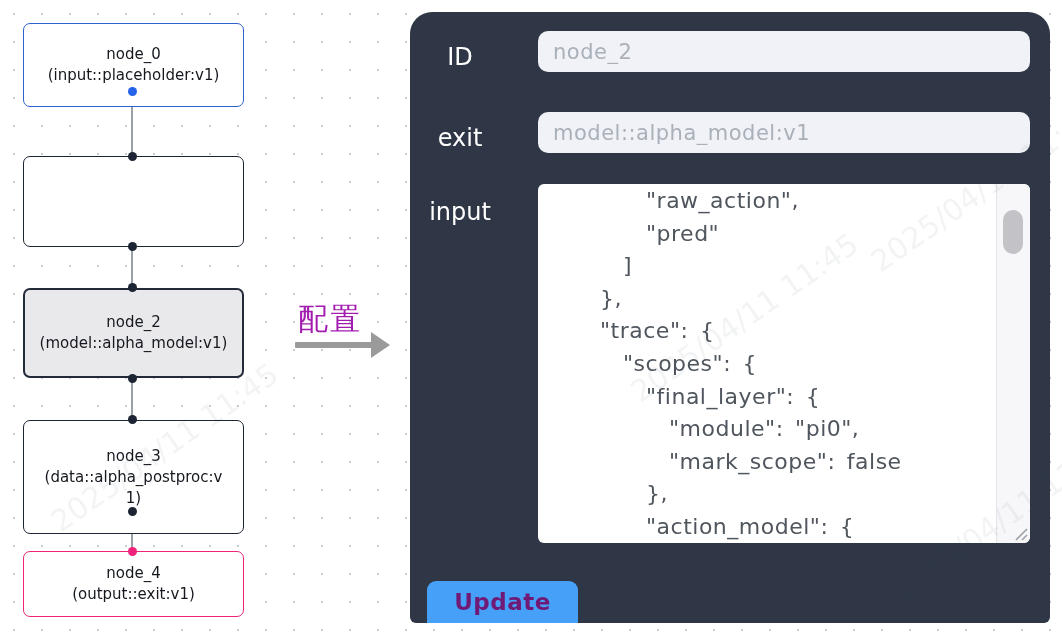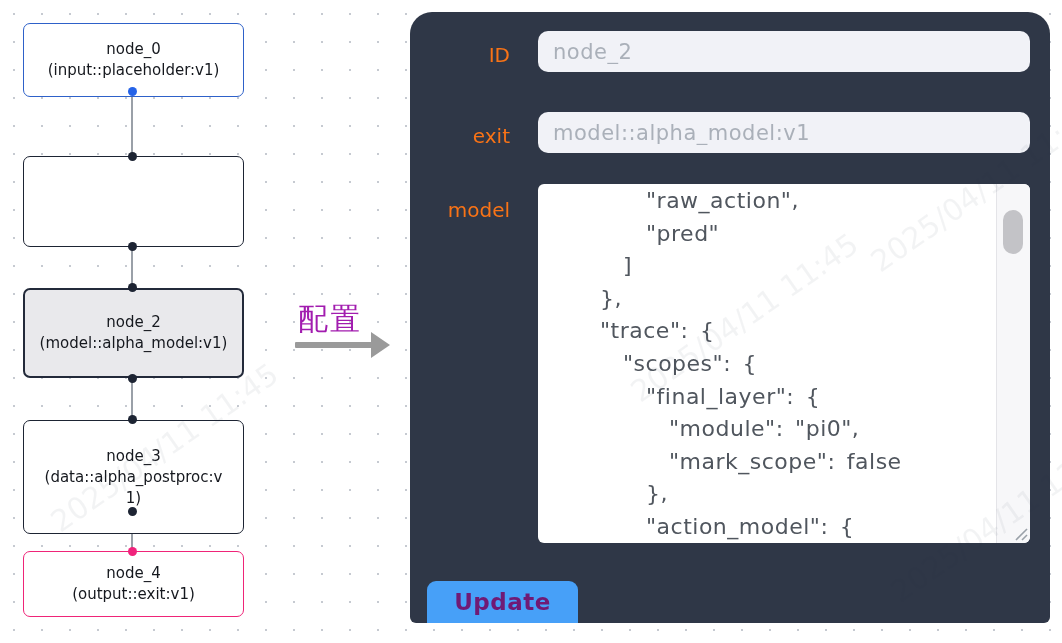--- a/index.html
+++ b/index.html
@@ -102,23 +102,23 @@
     width:640px;
     height:611px;
     background:#2f3747;
     border-radius:22px 22px 6px 6px;
     z-index:10;
   }
   .f-label {
     position:absolute;
     left:0;
     width:100px;
-    text-align:right;
-    color:#f97316;
-    font-size:20px;
+    text-align:center;
+    color:#ffffff;
+    font-size:24px;
   }
   .lbl-id     { top:31px; }
   .lbl-type   { top:112px; }
   .lbl-config { top:186px; }
 
   .f-input {
     position:absolute;
     left:128px;
     width:492px;
     height:41px;
@@ -207,21 +207,21 @@
 <div class="wm" style="left:850px;top:170px;">2025/04/11 11:45</div>
 <div class="wm" style="left:870px;top:500px;">2025/04/11 11:45</div>
 
 <div>
 
   <div class="edge" style="top:91px;height:65px;"></div>
   <div class="edge" style="top:247px;height:40px;"></div>
   <div class="edge" style="top:378px;height:42px;"></div>
   <div class="edge" style="top:511px;height:40px;"></div>
 
-  <div class="node v-input" style="top:23px;height:74px;">
+  <div class="node v-input" style="top:23px;height:84px;">
     <div class="node-inner">
       <div>node_0</div>
       <div>(input::placeholder:v1)</div>
     </div>
   </div>
 
   <div class="node" style="top:156px;height:91px;">
     <div class="node-inner">
     </div>
   </div>
@@ -262,21 +262,21 @@
 <div class="arrow-head"></div>
 
 <div class="panel">
 
   <div class="f-label lbl-id">ID</div>
   <input class="f-input inp-id" type="text" value="node_2" style="">
 
   <div class="f-label lbl-type">exit</div>
   <input class="f-input inp-type" type="text" value="model::alpha_model:v1" style="">
 
-  <div class="f-label lbl-config">model</div>
+  <div class="f-label lbl-config">input</div>
 
   <div class="config-box">
     <div class="config-text">    "raw_action",
     "pred"
   ]
 },
 "trace": {
   "scopes": {
     "final_layer": {
       "module": "pi0",

